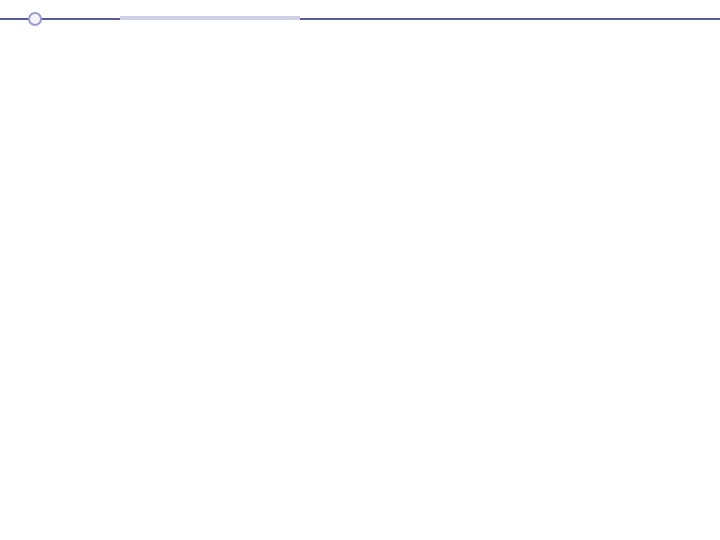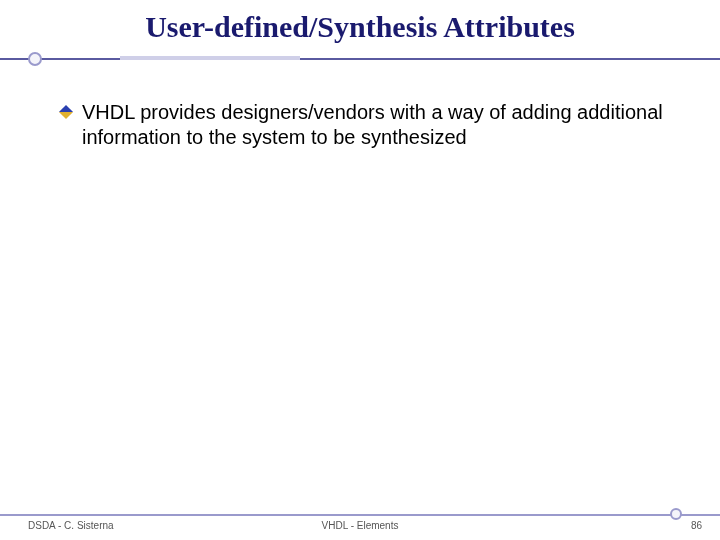--- a/index.html
+++ b/index.html
@@ -130,42 +130,28 @@
     top: 6px;
     font-size: 10px;
     color: #555;
   }
 </style>
 </head>
 <body>
 
 <div class="slide">
 
-  <div class="title">User-defined/Synthesis Attributes</div>
 
   <div class="title-underline-wrap">
     <div class="hr-line"></div>
     <div class="hr-seg"></div>
     <div class="hr-dot"></div>
   </div>
 
   <div class="content">
 
-    <div class="bullet-row">
-      <div class="bullet-icon">
-          <div class="diamond"></div>
-        </div>
-      <div class="bullet-text">VHDL provides designers/vendors with a way of adding additional information to the system to be synthesized</div>
-    </div>
 
 
 
   </div>
 
-  <div class="footer">
-    <div class="footer-line"></div>
-    <div class="footer-dot"></div>
-    <div class="footer-left">DSDA - C. Sisterna</div>
-    <div class="footer-center">VHDL - Elements</div>
-    <div class="footer-right">86</div>
-  </div>
 
 </div>
 
 </body></html>

